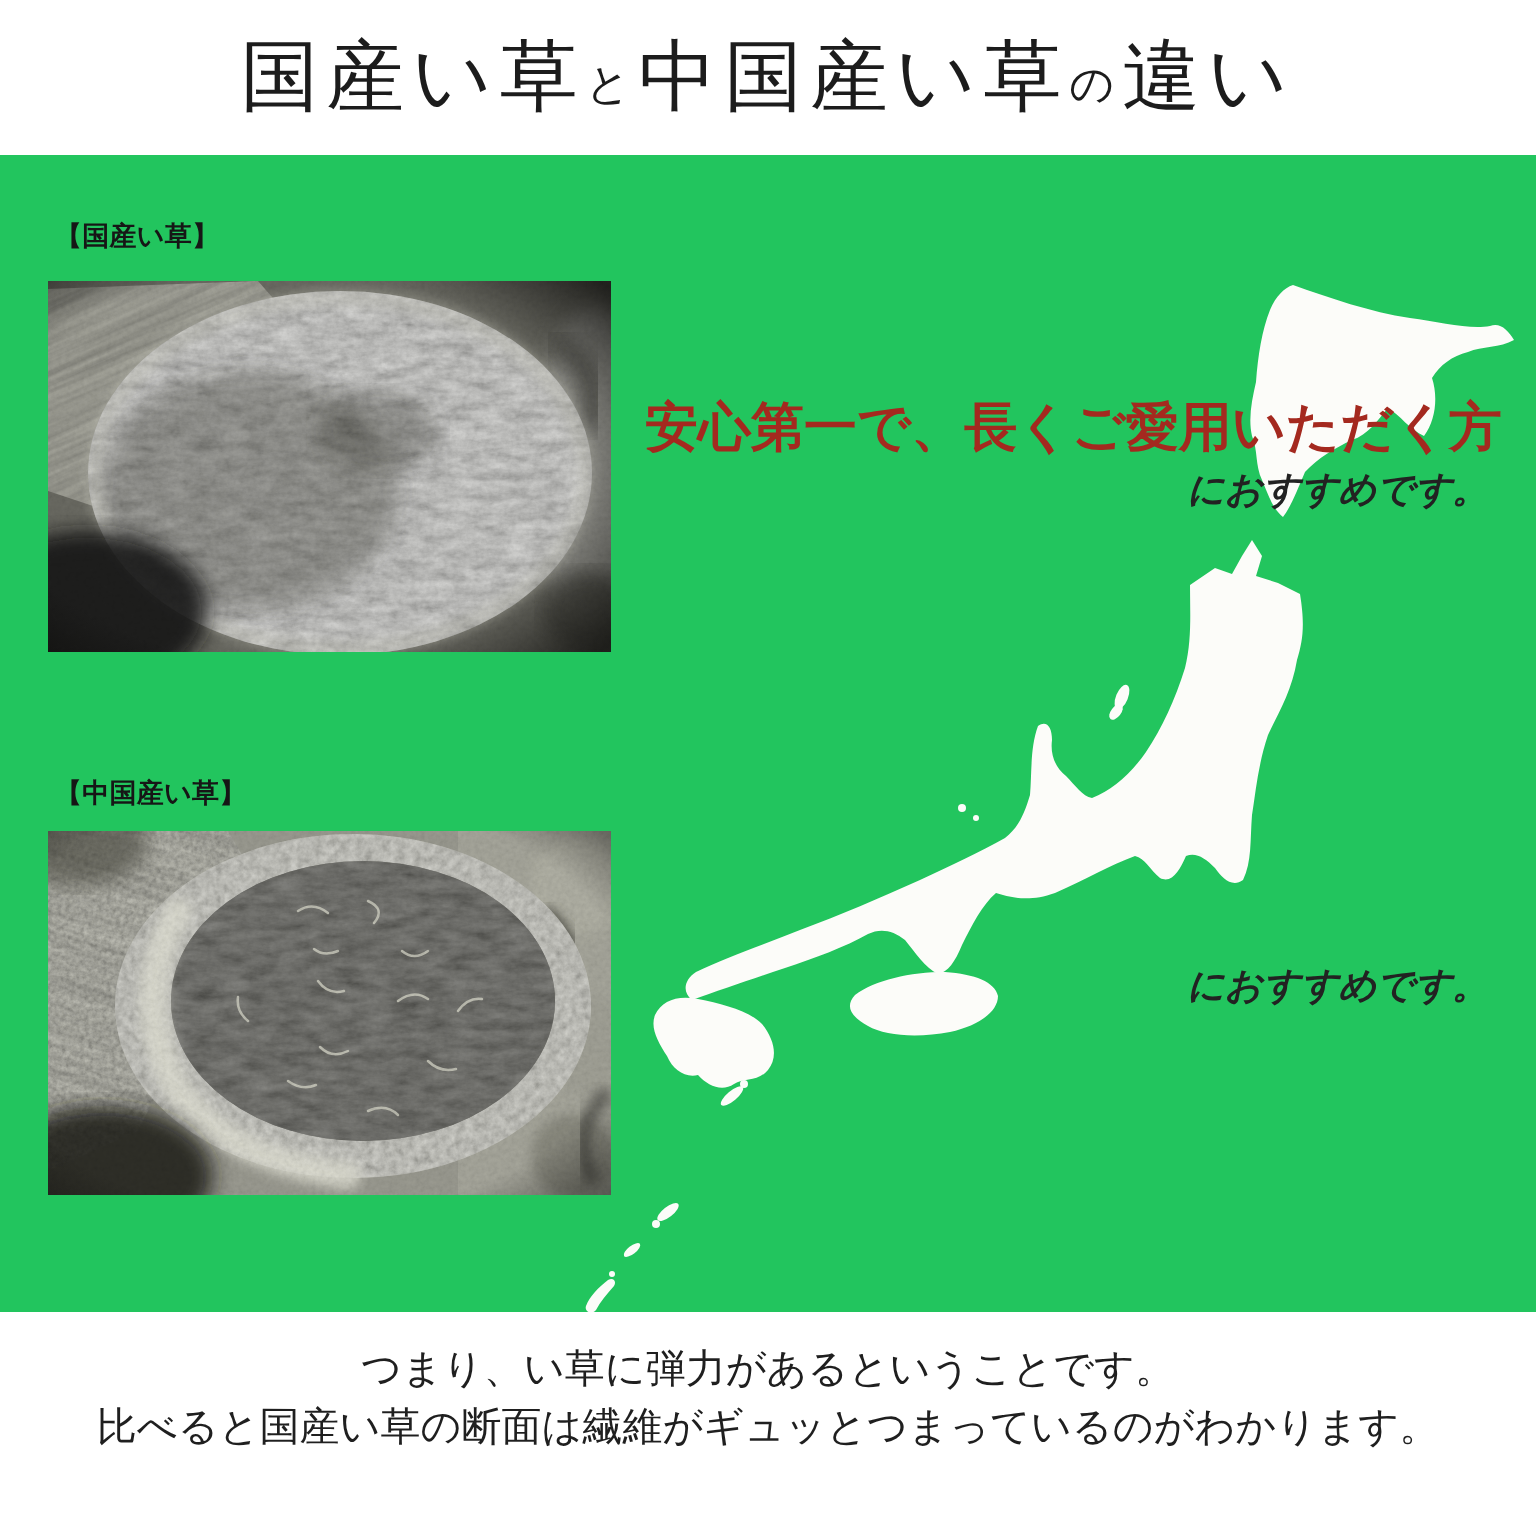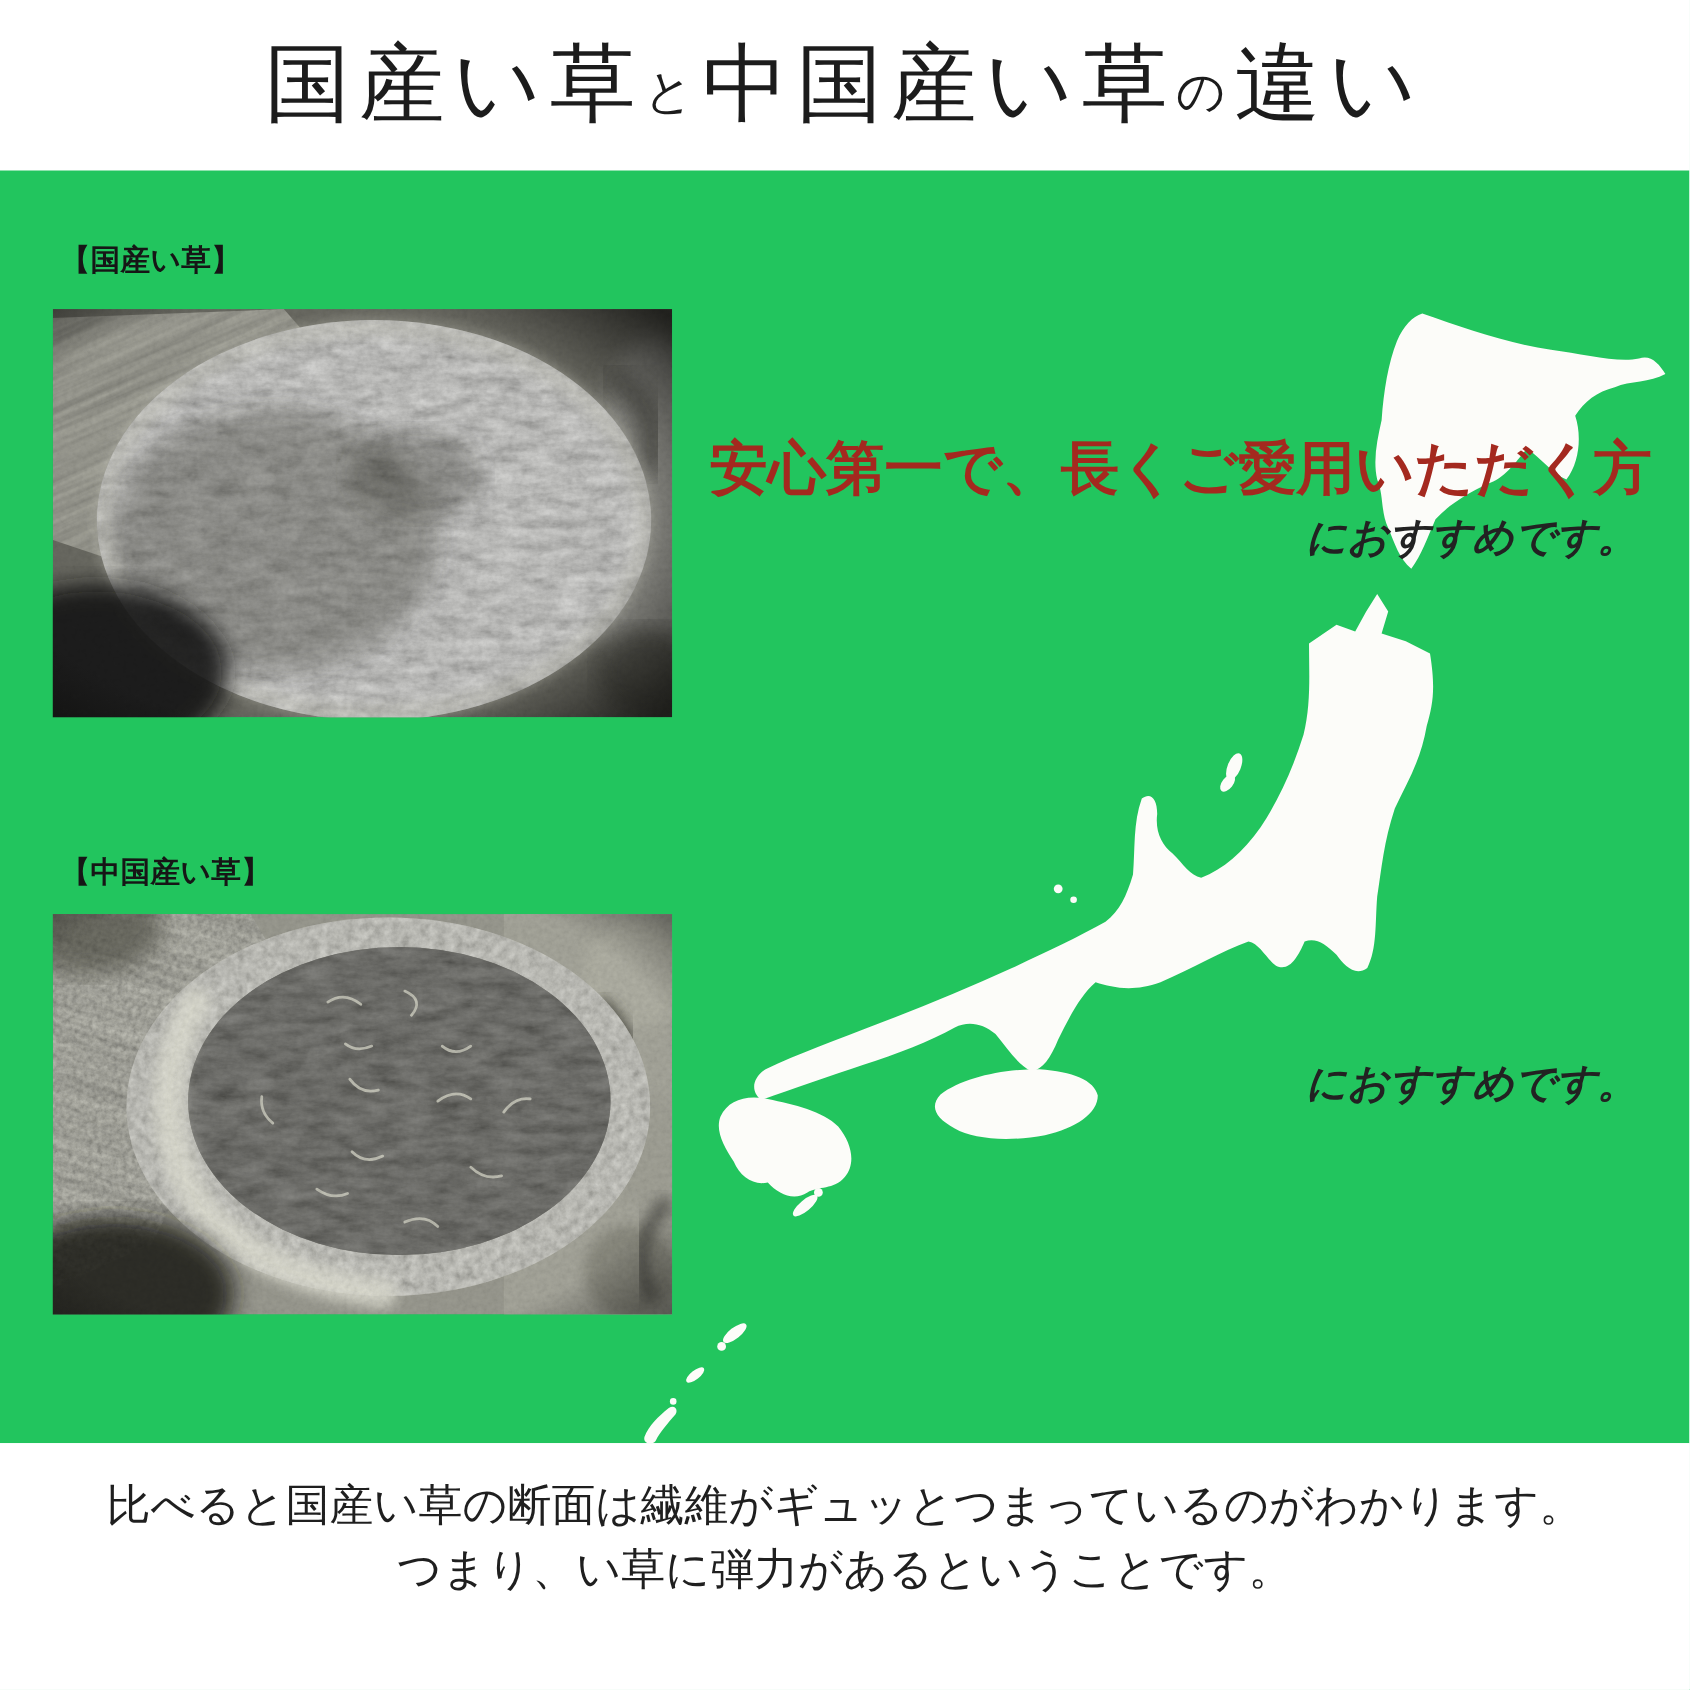--- a/index.html
+++ b/index.html
@@ -238,17 +238,17 @@
       <rect width="563" height="364" fill="url(#vig2)"></rect>
       <rect width="563" height="364" filter="url(#grainB)" style="mix-blend-mode:multiply" opacity="0.2"></rect>
     </svg>
 
     <div class="copy" id="copy-chinese">
       <div class="suffix">におすすめです。</div>
     </div>
   </div>
 
   <div class="footer">
+    <div class="fline">つまり、い草に弾力があるということです。</div>
     <div class="fline">比べると国産い草の断面は繊維がギュッとつまっているのがわかります。</div>
-    <div class="fline">つまり、い草に弾力があるということです。</div>
   </div>
 
 </div>
 
 </body></html>

